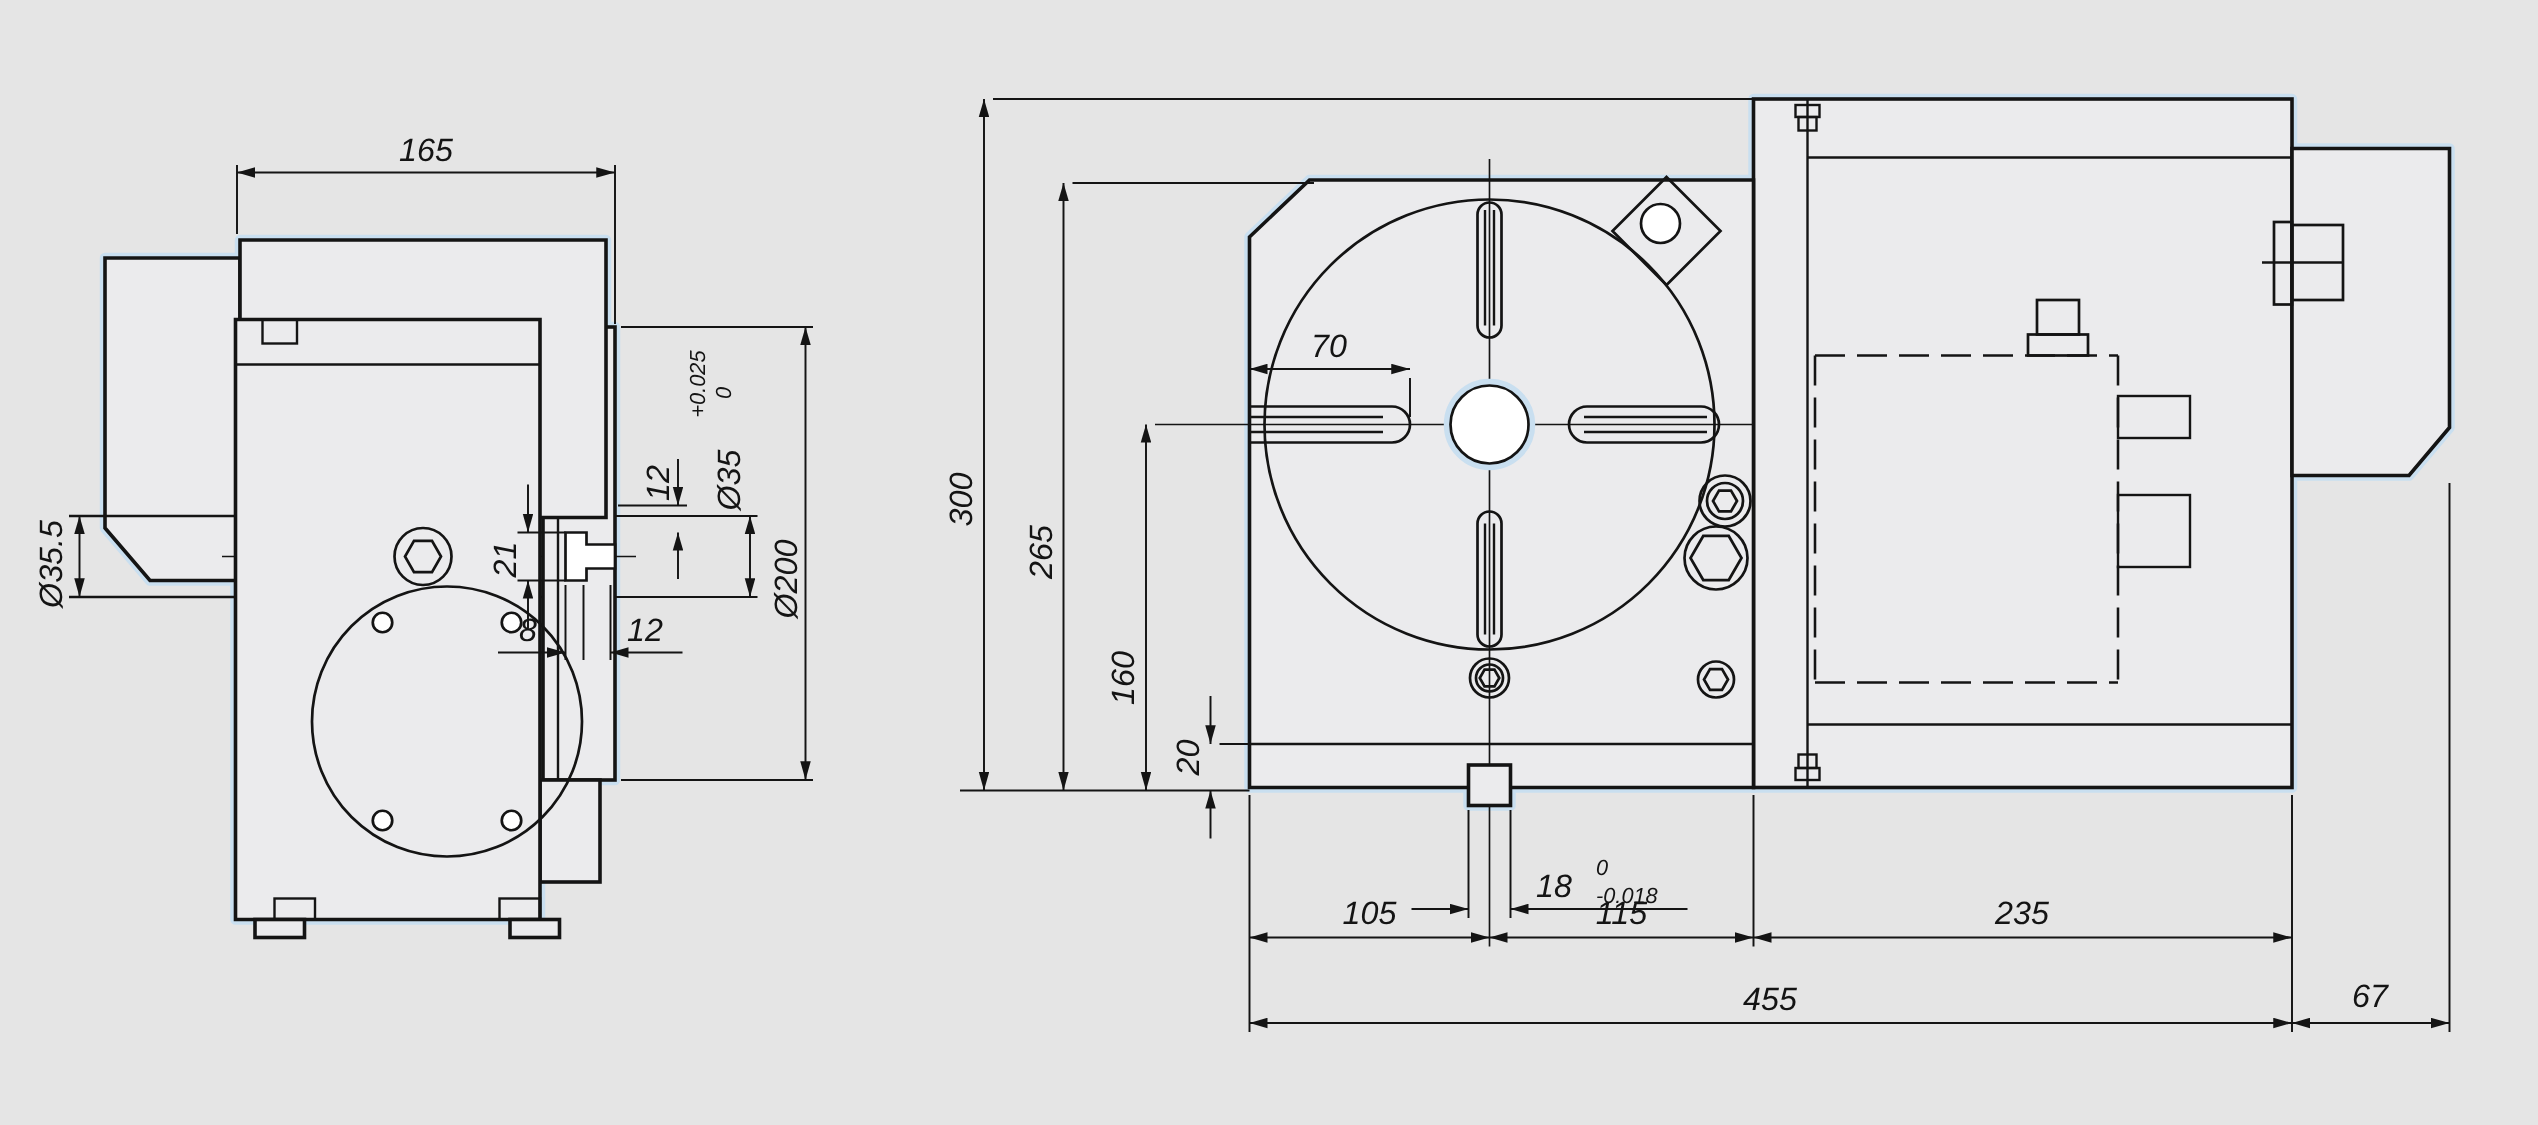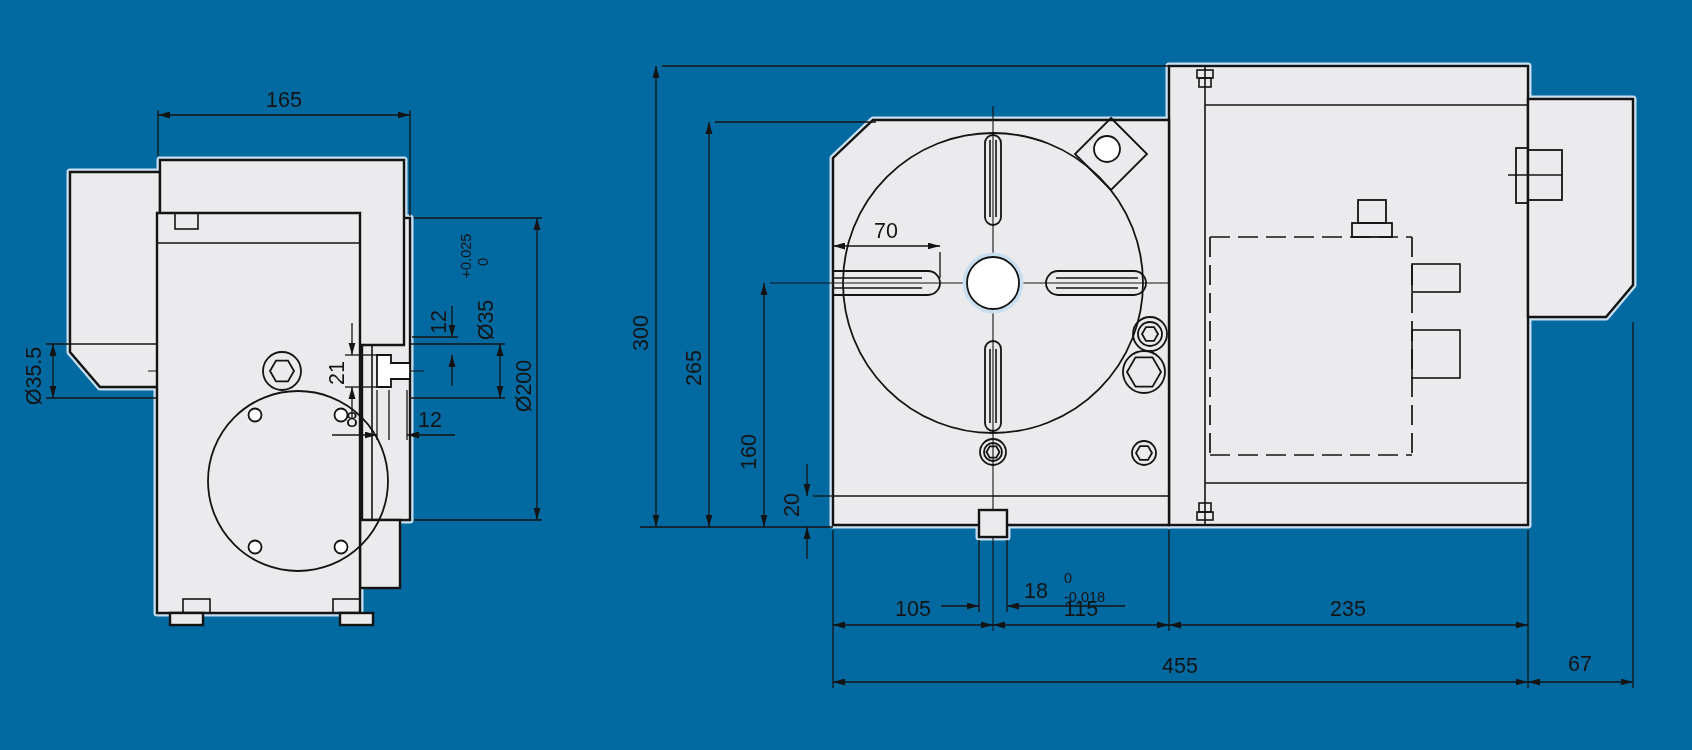--- a/index.html
+++ b/index.html
@@ -1,17 +1,17 @@
 <!DOCTYPE html>
 <html><head>
 <meta charset="utf-8">
 <style>
   html,body{margin:0;padding:0;background:#ffffff;}
-  .stage{width:1692px;height:750px;position:relative;background:#0369a1;overflow:hidden;
-         font-family:"Liberation Sans", sans-serif;}
+  .stage{width:1692px;height:750px;position:relative;background:#e5e5e5;overflow:hidden;
+         font-family:"Liberation Sans", sans-serif;font-style:italic;}
   svg{display:block}
   svg text{fill:#141414;font-family:"Liberation Sans",sans-serif;font-size:21.5px;}
   svg text.small{font-size:14.5px;}
   .ol{fill:#ebebed;stroke:#141414;stroke-width:2.4;stroke-linejoin:miter;}
   .ol-thin{fill:none;stroke:#141414;stroke-width:1.8;}
   .inner{fill:none;stroke:#141414;stroke-width:1.6;}
   .white{fill:#ffffff;stroke:#141414;stroke-width:1.8;}
   .dim{stroke:#141414;stroke-width:1.3;fill:none;}
   .ctr{stroke:#141414;stroke-width:1.1;fill:none;}
   .halo{fill:none;stroke:#c9dff0;stroke-width:7;stroke-linejoin:round;}

